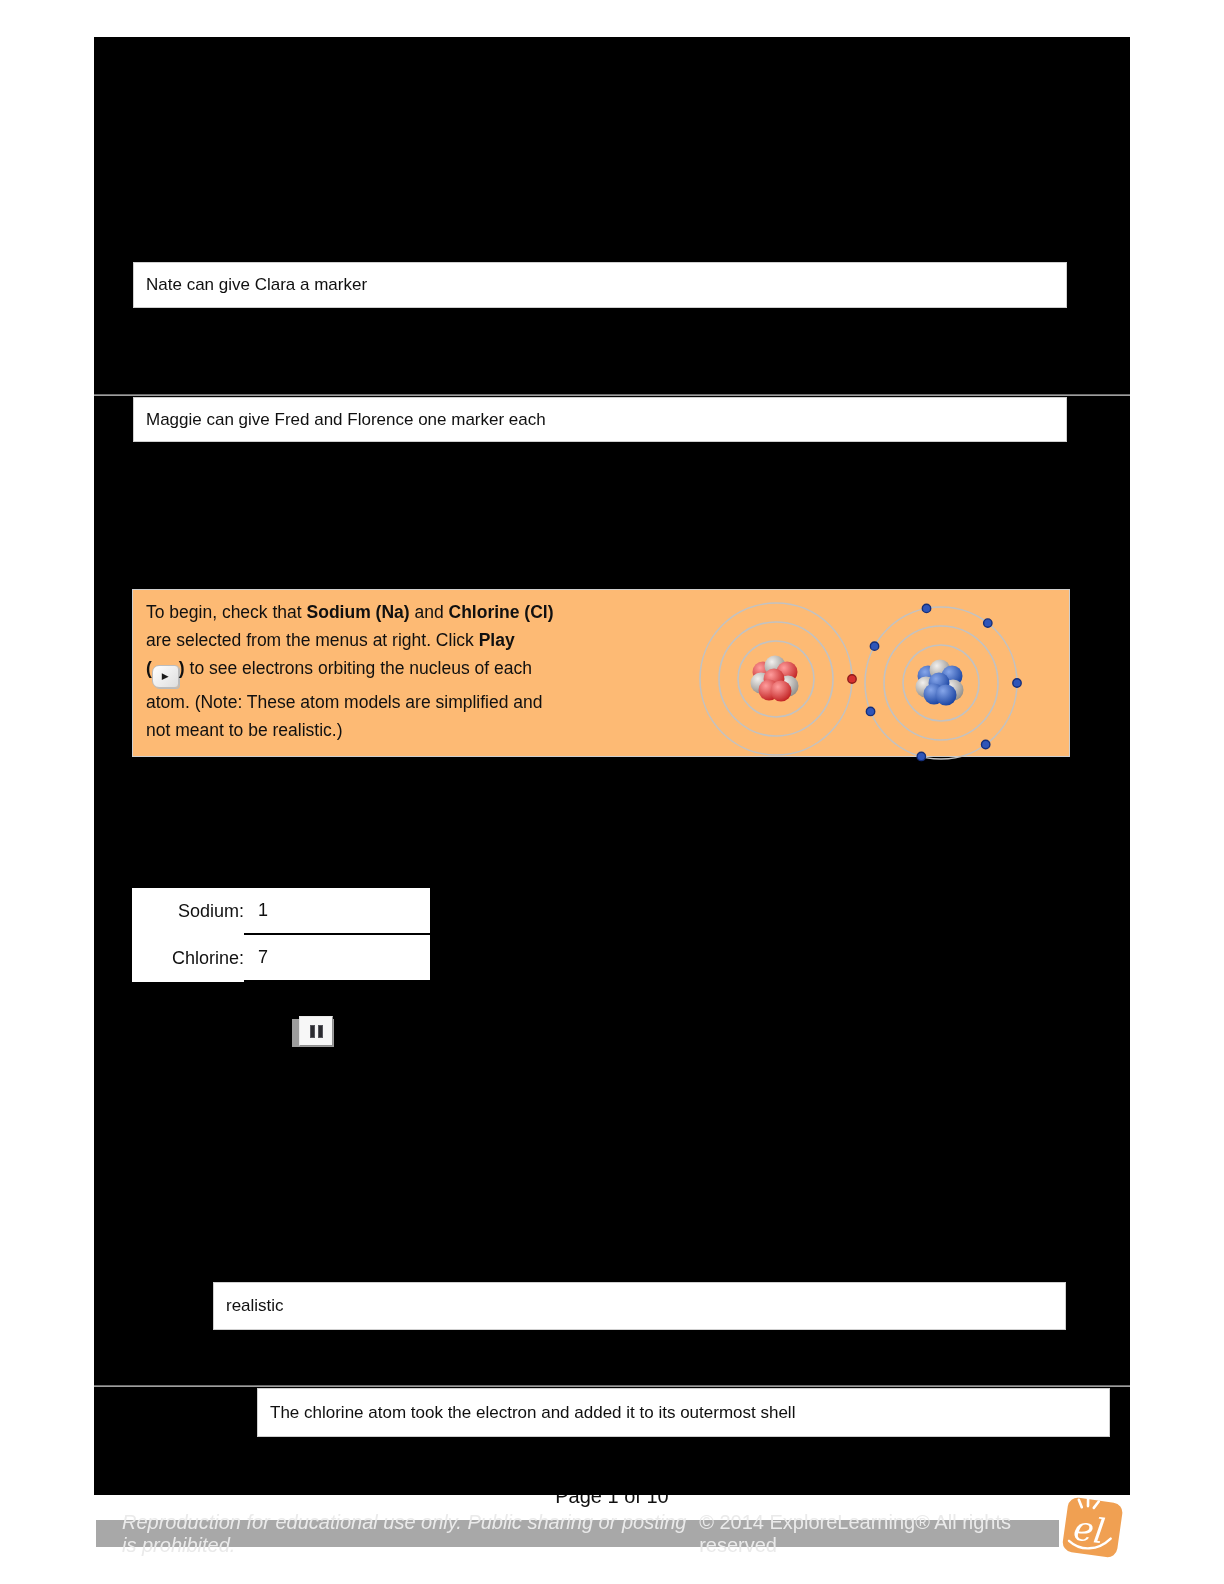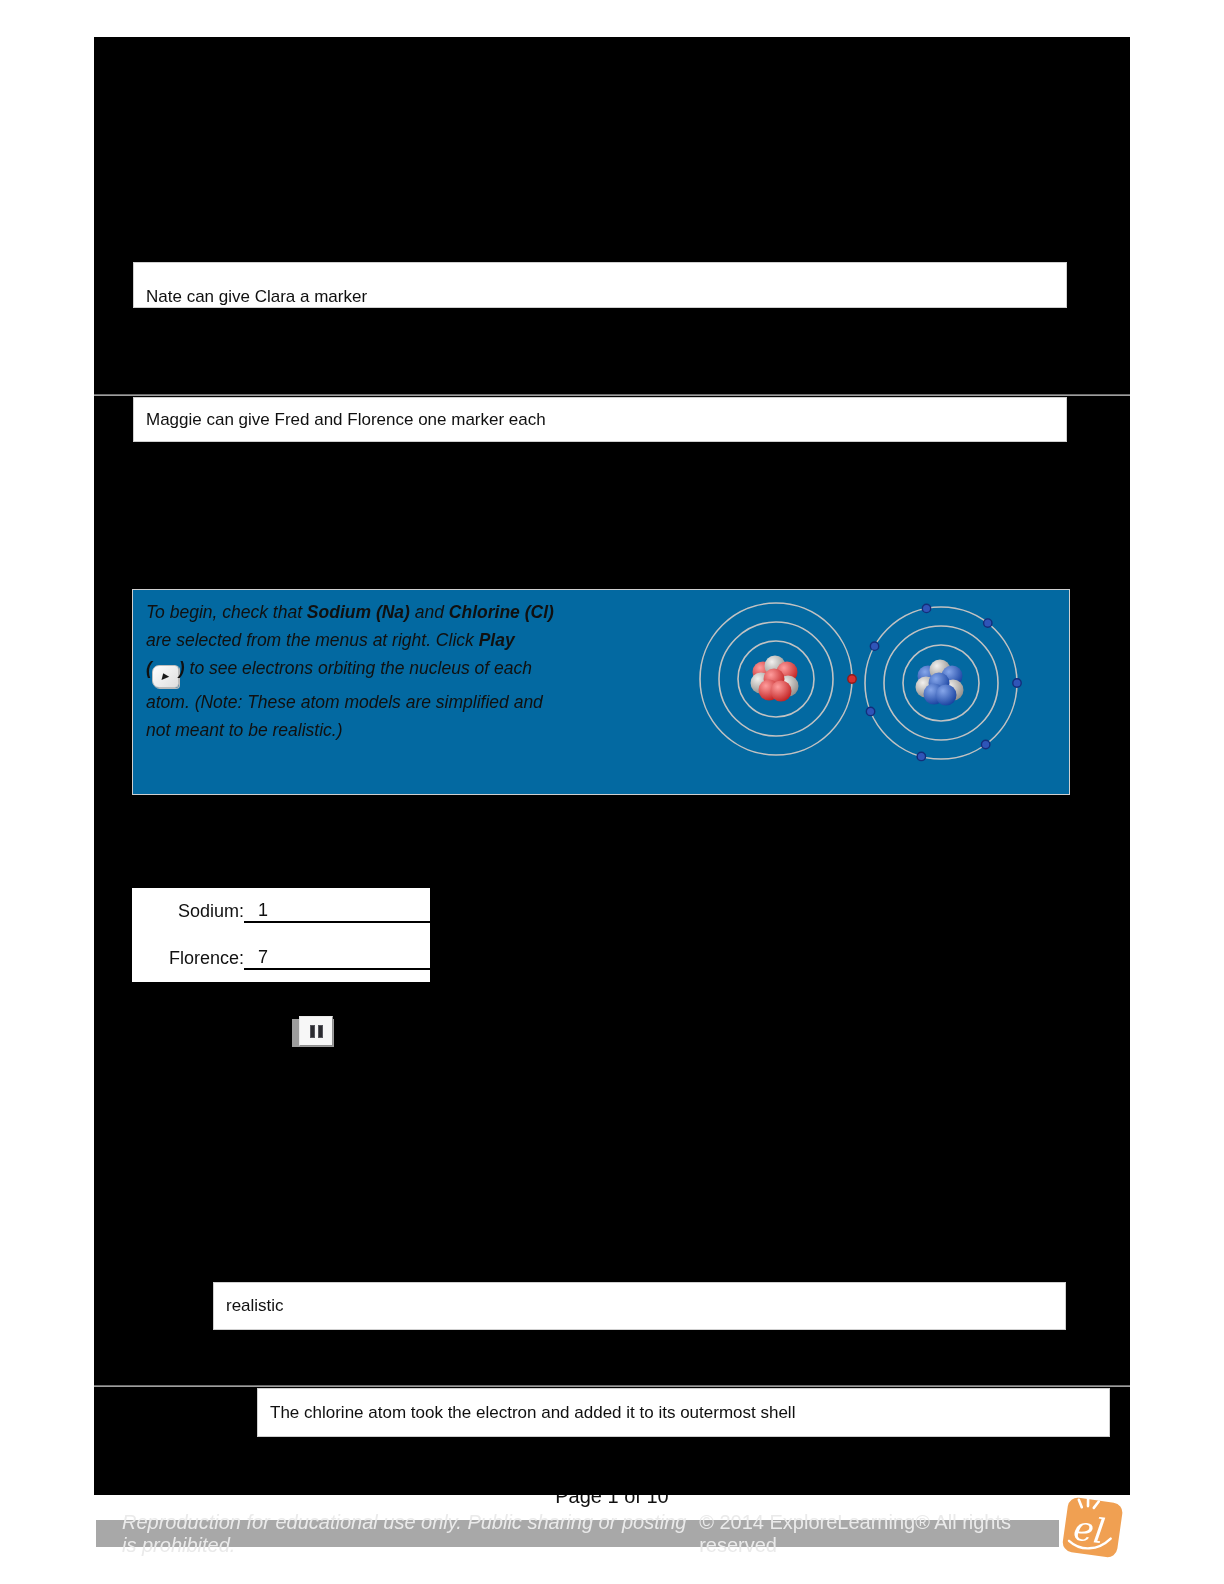--- a/index.html
+++ b/index.html
@@ -3,31 +3,31 @@
 <meta charset="utf-8">
 <style>
   html,body{margin:0;padding:0;background:#ffffff;}
   .page{position:relative;width:1224px;height:1584px;background:#ffffff;overflow:hidden;
         font-family:"Liberation Sans",sans-serif;}
   .blackboard{position:absolute;left:94px;top:37px;width:1036px;height:1458px;background:#000;z-index:1;}
   .fullrule{position:absolute;left:94px;width:1036px;height:2px;background:#9e9e9e;z-index:3;
             border-top:1px solid #6c6c6c;box-sizing:border-box;}
   .ansbox{position:absolute;background:#fff;border:1px solid #cfcfcf;box-sizing:border-box;
           display:flex;align-items:center;padding-left:12px;font-size:17px;color:#101010;z-index:2;}
-  .instr{position:absolute;left:132px;top:589px;width:938px;height:206px;background:#0369a1;
-         border:1px solid #cfcfcf;box-sizing:border-box;z-index:2;font-style:italic;}
+  .instr{position:absolute;left:132px;top:589px;width:938px;height:168px;background:#fdba74;
+         border:1px solid #cfcfcf;box-sizing:border-box;z-index:2;}
   .instr-text{position:absolute;left:13px;top:8px;width:540px;font-size:17.5px;line-height:28px;color:#101010;}
   .instr-text b{font-weight:bold;}
   .play-inline{display:inline-block;width:25px;height:21px;background:linear-gradient(135deg,#ffffff,#dedede);
                border:1px solid #bdbdbd;border-radius:7px 4px 4px 7px;text-align:center;vertical-align:-5px;
                box-shadow:1px 1px 0 #bbb;line-height:21px;font-size:9px;color:#1a1a1a;}
   .atoms{position:absolute;left:556px;top:5px;z-index:2;}
   .counter{position:absolute;left:132px;top:888px;width:298px;height:94px;background:#fff;z-index:2;
            font-size:18px;color:#101010;}
-  .crow{display:flex;height:47px;align-items:center;}
+  .crow{display:flex;height:47px;}
   .clabel{width:112px;text-align:right;display:flex;align-items:center;justify-content:flex-end;}
   .cval{flex:1;border-bottom:2px solid #000;display:flex;align-items:center;padding-left:14px;box-sizing:border-box;}
   .pausebtn{position:absolute;left:299px;top:1016px;width:34px;height:30px;background:#f7f7f7;z-index:2;
             border:1px solid;border-color:#e9e9e9 #8f8f8f #8f8f8f #e9e9e9;box-sizing:border-box;
             box-shadow:-8px 2px 0 -1px #9c9c9c,2px 2px 0 -1px #9c9c9c;
             display:flex;align-items:center;justify-content:center;gap:3px;}
   .pausebtn .bar{width:5px;height:13px;background:#2b2b30;border:1px solid #55555c;box-sizing:border-box;}
   .pagenum{position:absolute;left:0;top:1485px;width:100%;text-align:center;font-size:20px;color:#101010;z-index:0;}
   .footerbar{position:absolute;left:96px;top:1520px;width:963px;height:27px;background:#a8a8a8;z-index:2;
              display:flex;align-items:center;justify-content:space-between;padding:0 26px;box-sizing:border-box;
@@ -40,21 +40,21 @@
 
 <div class="page">
 
   <div class="pagenum">Page 1 of 10</div>
 
   <div class="blackboard"></div>
 
   <div class="fullrule" style="top:394px;"></div>
   <div class="fullrule" style="top:1385px;"></div>
 
-  <div class="ansbox" style="left:133px;top:262px;width:934px;height:46px;align-items:flex-end;">
+  <div class="ansbox" style="left:133px;top:262px;width:934px;height:46px;">
     <span>Nate can give Clara a marker</span>
   </div>
 
   <div class="ansbox" style="left:133px;top:397px;width:934px;height:45px;">
     <span>Maggie can give Fred and Florence one marker each</span>
   </div>
 
   <div class="instr">
     <div class="instr-text" id="instr-text"><span>To begin, check that </span><b>Sodium (Na)</b><span> and </span><b>Chlorine (Cl)</b><br><span>are selected from the menus at right. Click </span><b>Play</b><br><b>(</b><span class="play-inline">▶</span><b>)</b><span> to see electrons orbiting the nucleus of each</span><br><span>atom. (Note: These atom models are simplified and</span><br><span>not meant to be realistic.)</span></div>
     <svg class="atoms" width="372" height="176" viewBox="688 594 372 176">
@@ -118,21 +118,21 @@
   </div>
 
   <div class="counter">
     <div class="crow">
       <div class="clabel">Sodium:</div>
       <div class="cval">
         <span>1</span>
       </div>
     </div>
     <div class="crow">
-      <div class="clabel">Florence:</div>
+      <div class="clabel">Chlorine:</div>
       <div class="cval">
         <span>7</span>
       </div>
     </div>
   </div>
 
   <div class="pausebtn">
     <div class="bar"></div>
     <div class="bar"></div>
   </div>

